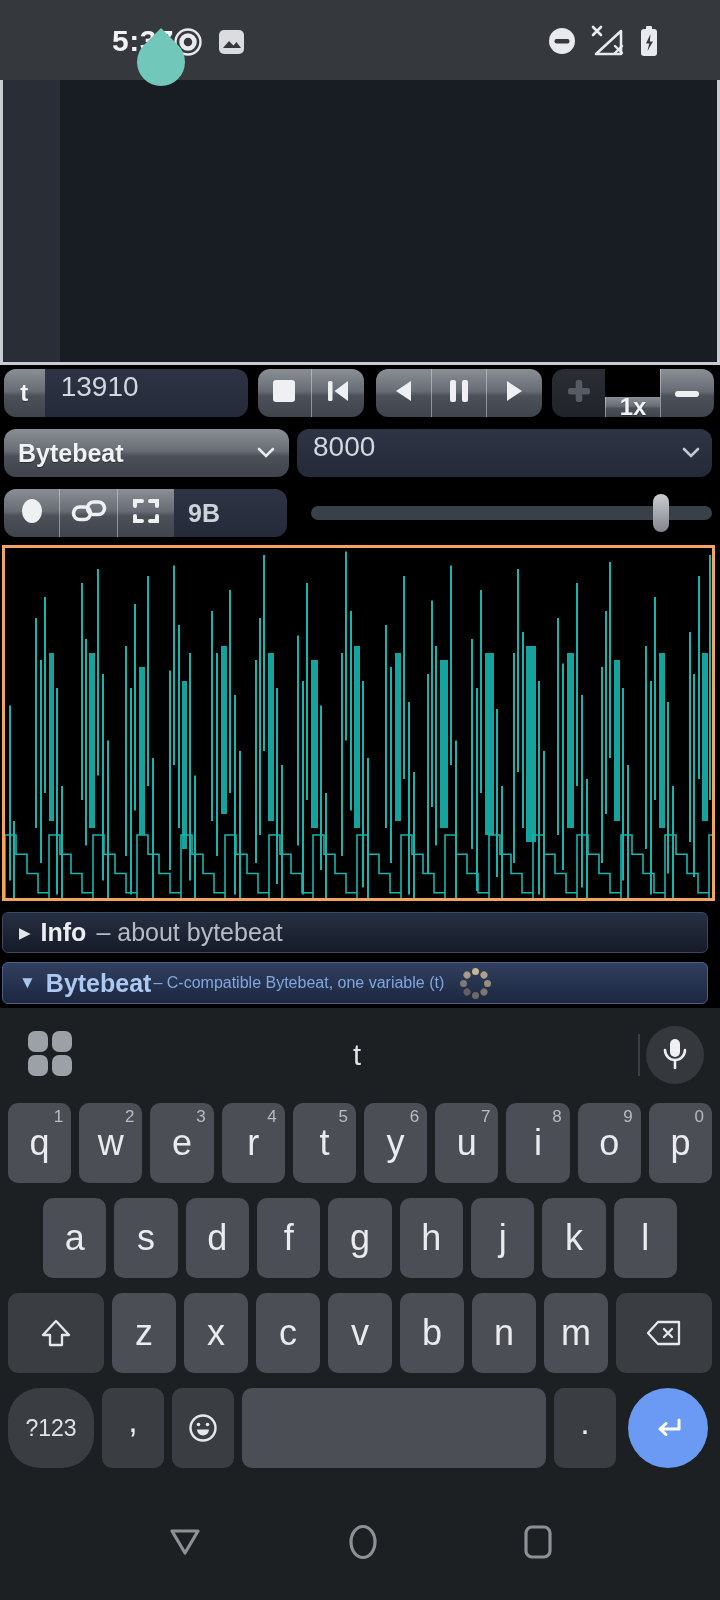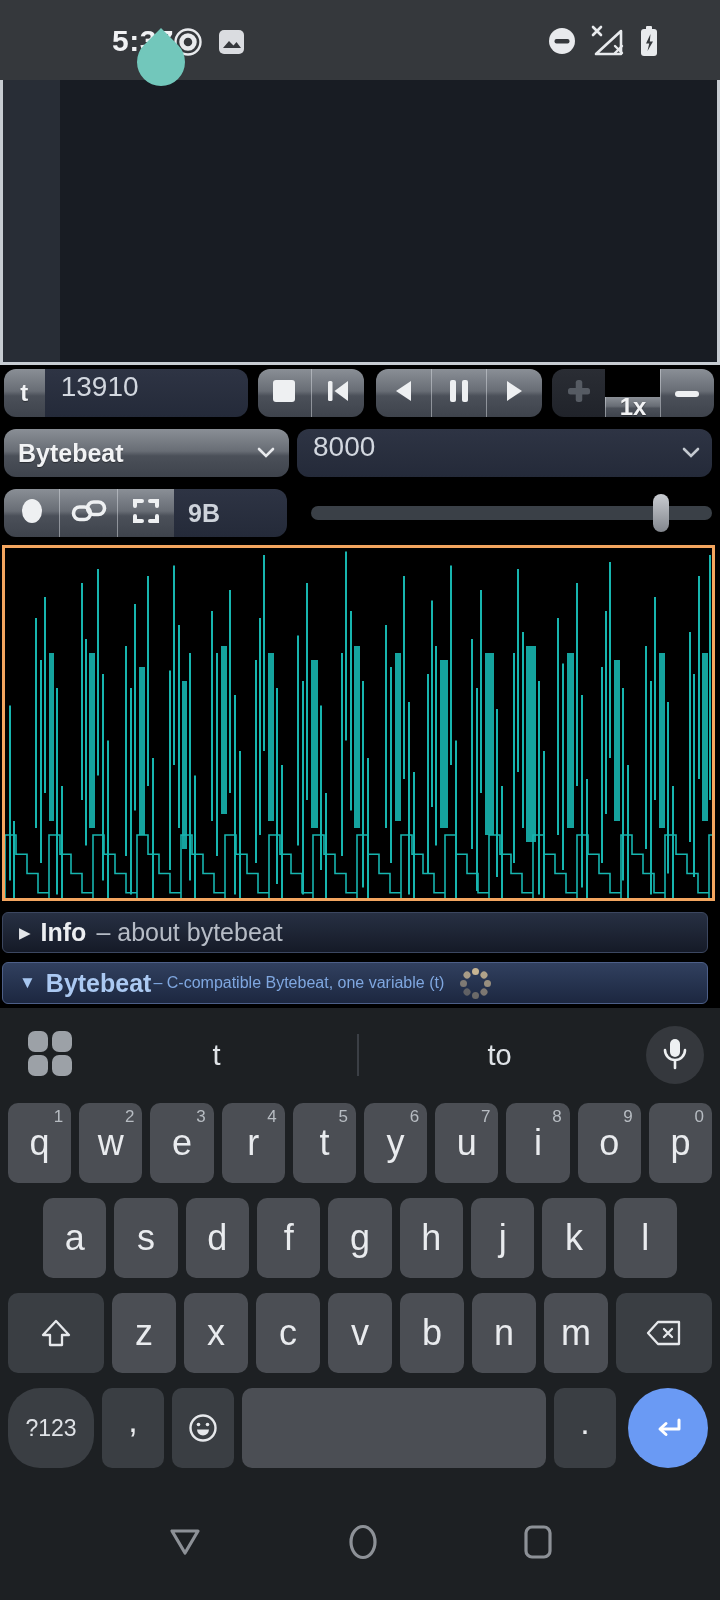--- a/index.html
+++ b/index.html
@@ -371,21 +371,20 @@
         <svg width="50" height="48" viewBox="0 0 50 48">
             <rect x="2" y="2" width="20" height="21" rx="7" fill="#9ca1a7"></rect>
             <rect x="26" y="2" width="20" height="21" rx="7" fill="#9ca1a7"></rect>
             <rect x="2" y="26" width="20" height="21" rx="7" fill="#9ca1a7"></rect>
             <rect x="26" y="26" width="20" height="21" rx="7" fill="#9ca1a7"></rect>
           </svg>
       </span>
       <span class="sugg-slot">t</span>
       <span class="sugg-div"></span>
       <span class="sugg-div"></span>
-      <span class="sugg-slot">to</span>
       <span class="micwrap">
         <svg width="34" height="36" viewBox="0 0 34 36">
             <rect x="12" y="2" width="10" height="18" rx="5" fill="#eef0f2"></rect>
             <path d="M7 13 a10 10 0 0 0 20 0" fill="none" stroke="#eef0f2" stroke-width="2.6" stroke-linecap="round"></path>
             <line x1="17" y1="24" x2="17" y2="31" stroke="#eef0f2" stroke-width="2.6" stroke-linecap="round"></line>
           </svg>
       </span>
     </div>
 
     <div class="kb-row kr1" id="kb-row1">

